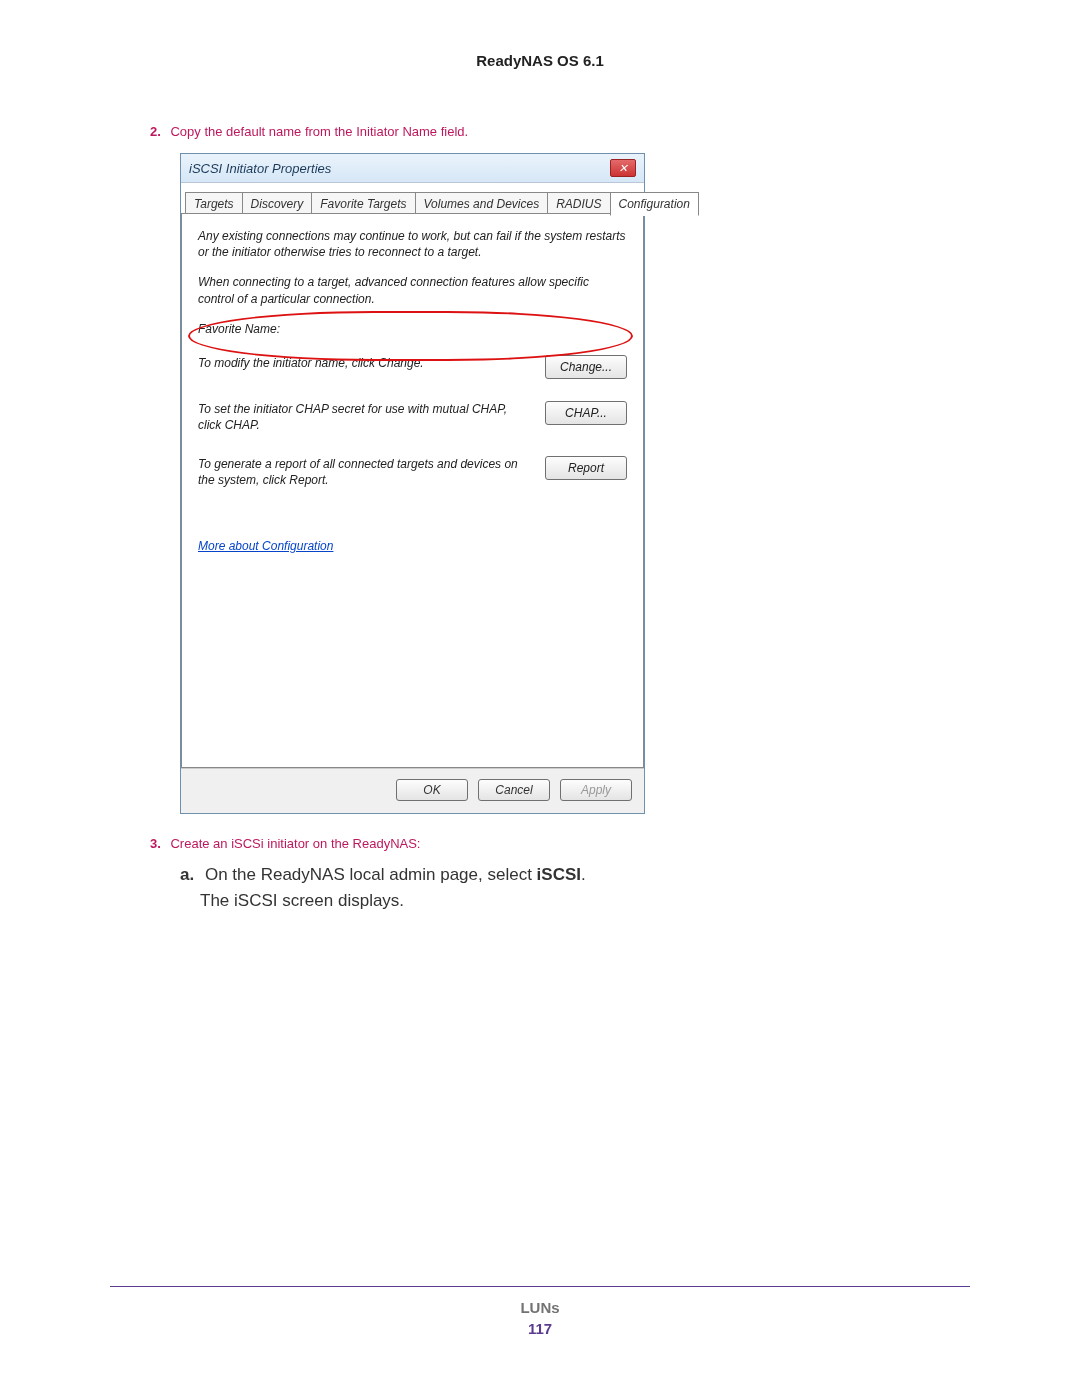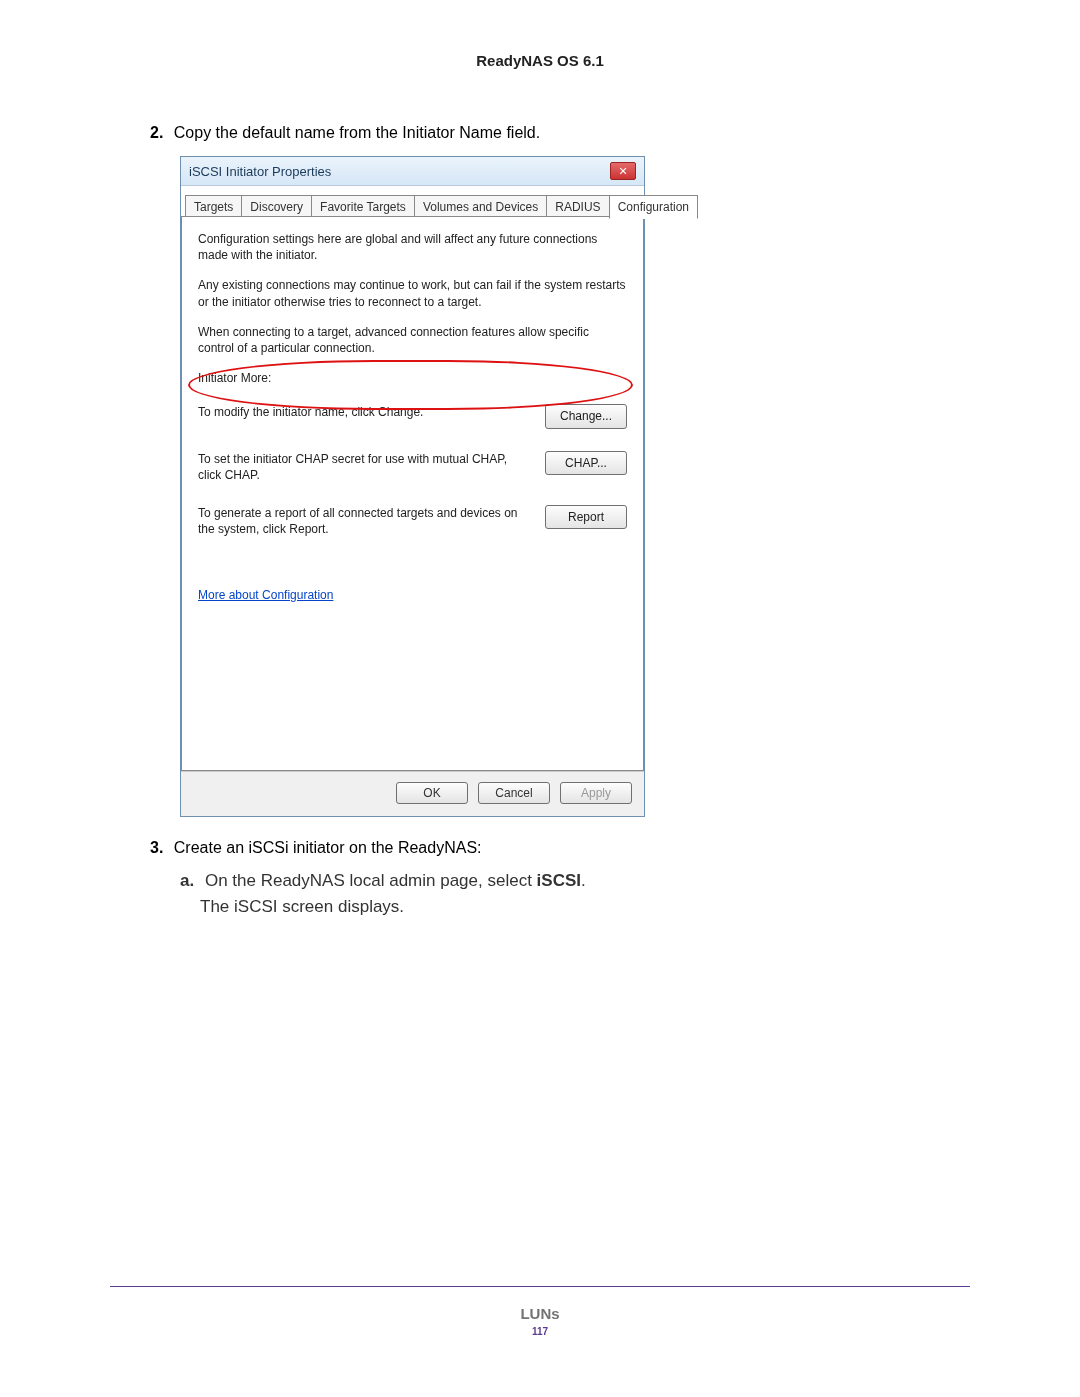--- a/index.html
+++ b/index.html
@@ -15,33 +15,34 @@
     text-align: center;
     font-weight: bold;
     font-size: 15px;
     padding-top: 52px;
     color: #222;
   }
   .content {
     padding: 55px 150px 0 150px;
   }
   .step-line {
-    font-size: 16px;
-    color: #000000;
+    font-size: 13px;
+    color: #be185d;
     margin-bottom: 14px;
   }
   .step-num { font-weight: bold; margin-right: 6px; }
 
   
   .dialog {
     width: 465px;
     margin-left: 30px;
     border: 1px solid #7090b0;
     background: #f0f0f0;
     font-family: "Segoe UI", Tahoma, sans-serif;
+    font-style: italic;
   }
   .dialog-title {
     background: linear-gradient(#eaf3fb,#d6e7f7);
     border-bottom: 1px solid #b8c8d8;
     padding: 5px 8px;
     font-size: 13px;
     color: #1a3a5a;
     display: flex;
     justify-content: space-between;
     align-items: center;
@@ -147,21 +148,21 @@
     bottom: 110px;
     border-top: 1px solid #5a3b8f;
   }
   .footer-text {
     position: absolute;
     left: 0; right: 0;
     bottom: 60px;
     text-align: center;
   }
   .footer-luns { font-weight: bold; font-size: 15px; color: #737373; }
-  .footer-page { color: #5a3b8f; font-size: 10px; margin-top: 4px; font-weight: bold;}
+  .footer-page { color: #5a3b8f; font-size: 15px; margin-top: 4px; font-weight: bold;}
 </style>
 </head>
 <body>
 
 <div class="page-header">ReadyNAS OS 6.1</div>
 
 <div class="content">
 
   <div class="step-line">
     <span class="step-num">2.</span>
@@ -175,26 +176,25 @@
     </div>
     <div class="tabs">
       <div class="tab">Targets</div>
       <div class="tab">Discovery</div>
       <div class="tab">Favorite Targets</div>
       <div class="tab">Volumes and Devices</div>
       <div class="tab">RADIUS</div>
       <div class="tab active">Configuration</div>
     </div>
     <div class="tab-body">
-      <div class="para">Configuration settings here are global and will affect any future connections made with the initiator.</div>
       <div class="para">Any existing connections may continue to work, but can fail if the system restarts or the initiator otherwise tries to reconnect to a target.</div>
       <div class="para">When connecting to a target, advanced connection features allow specific control of a particular connection.</div>
 
       <div class="initiator-wrap">
-        <div class="initiator-label">Initiator More:</div>
+        <div class="initiator-label">Favorite Name:</div>
         <div class="red-ellipse"></div>
       </div>
 
       <div class="row">
         <div class="row-text">To modify the initiator name, click Change.</div>
         <div class="win-btn">Change...</div>
       </div>
       <div class="row">
         <div class="row-text">To set the initiator CHAP secret for use with mutual CHAP, click CHAP.</div>
         <div class="win-btn">CHAP...</div>

